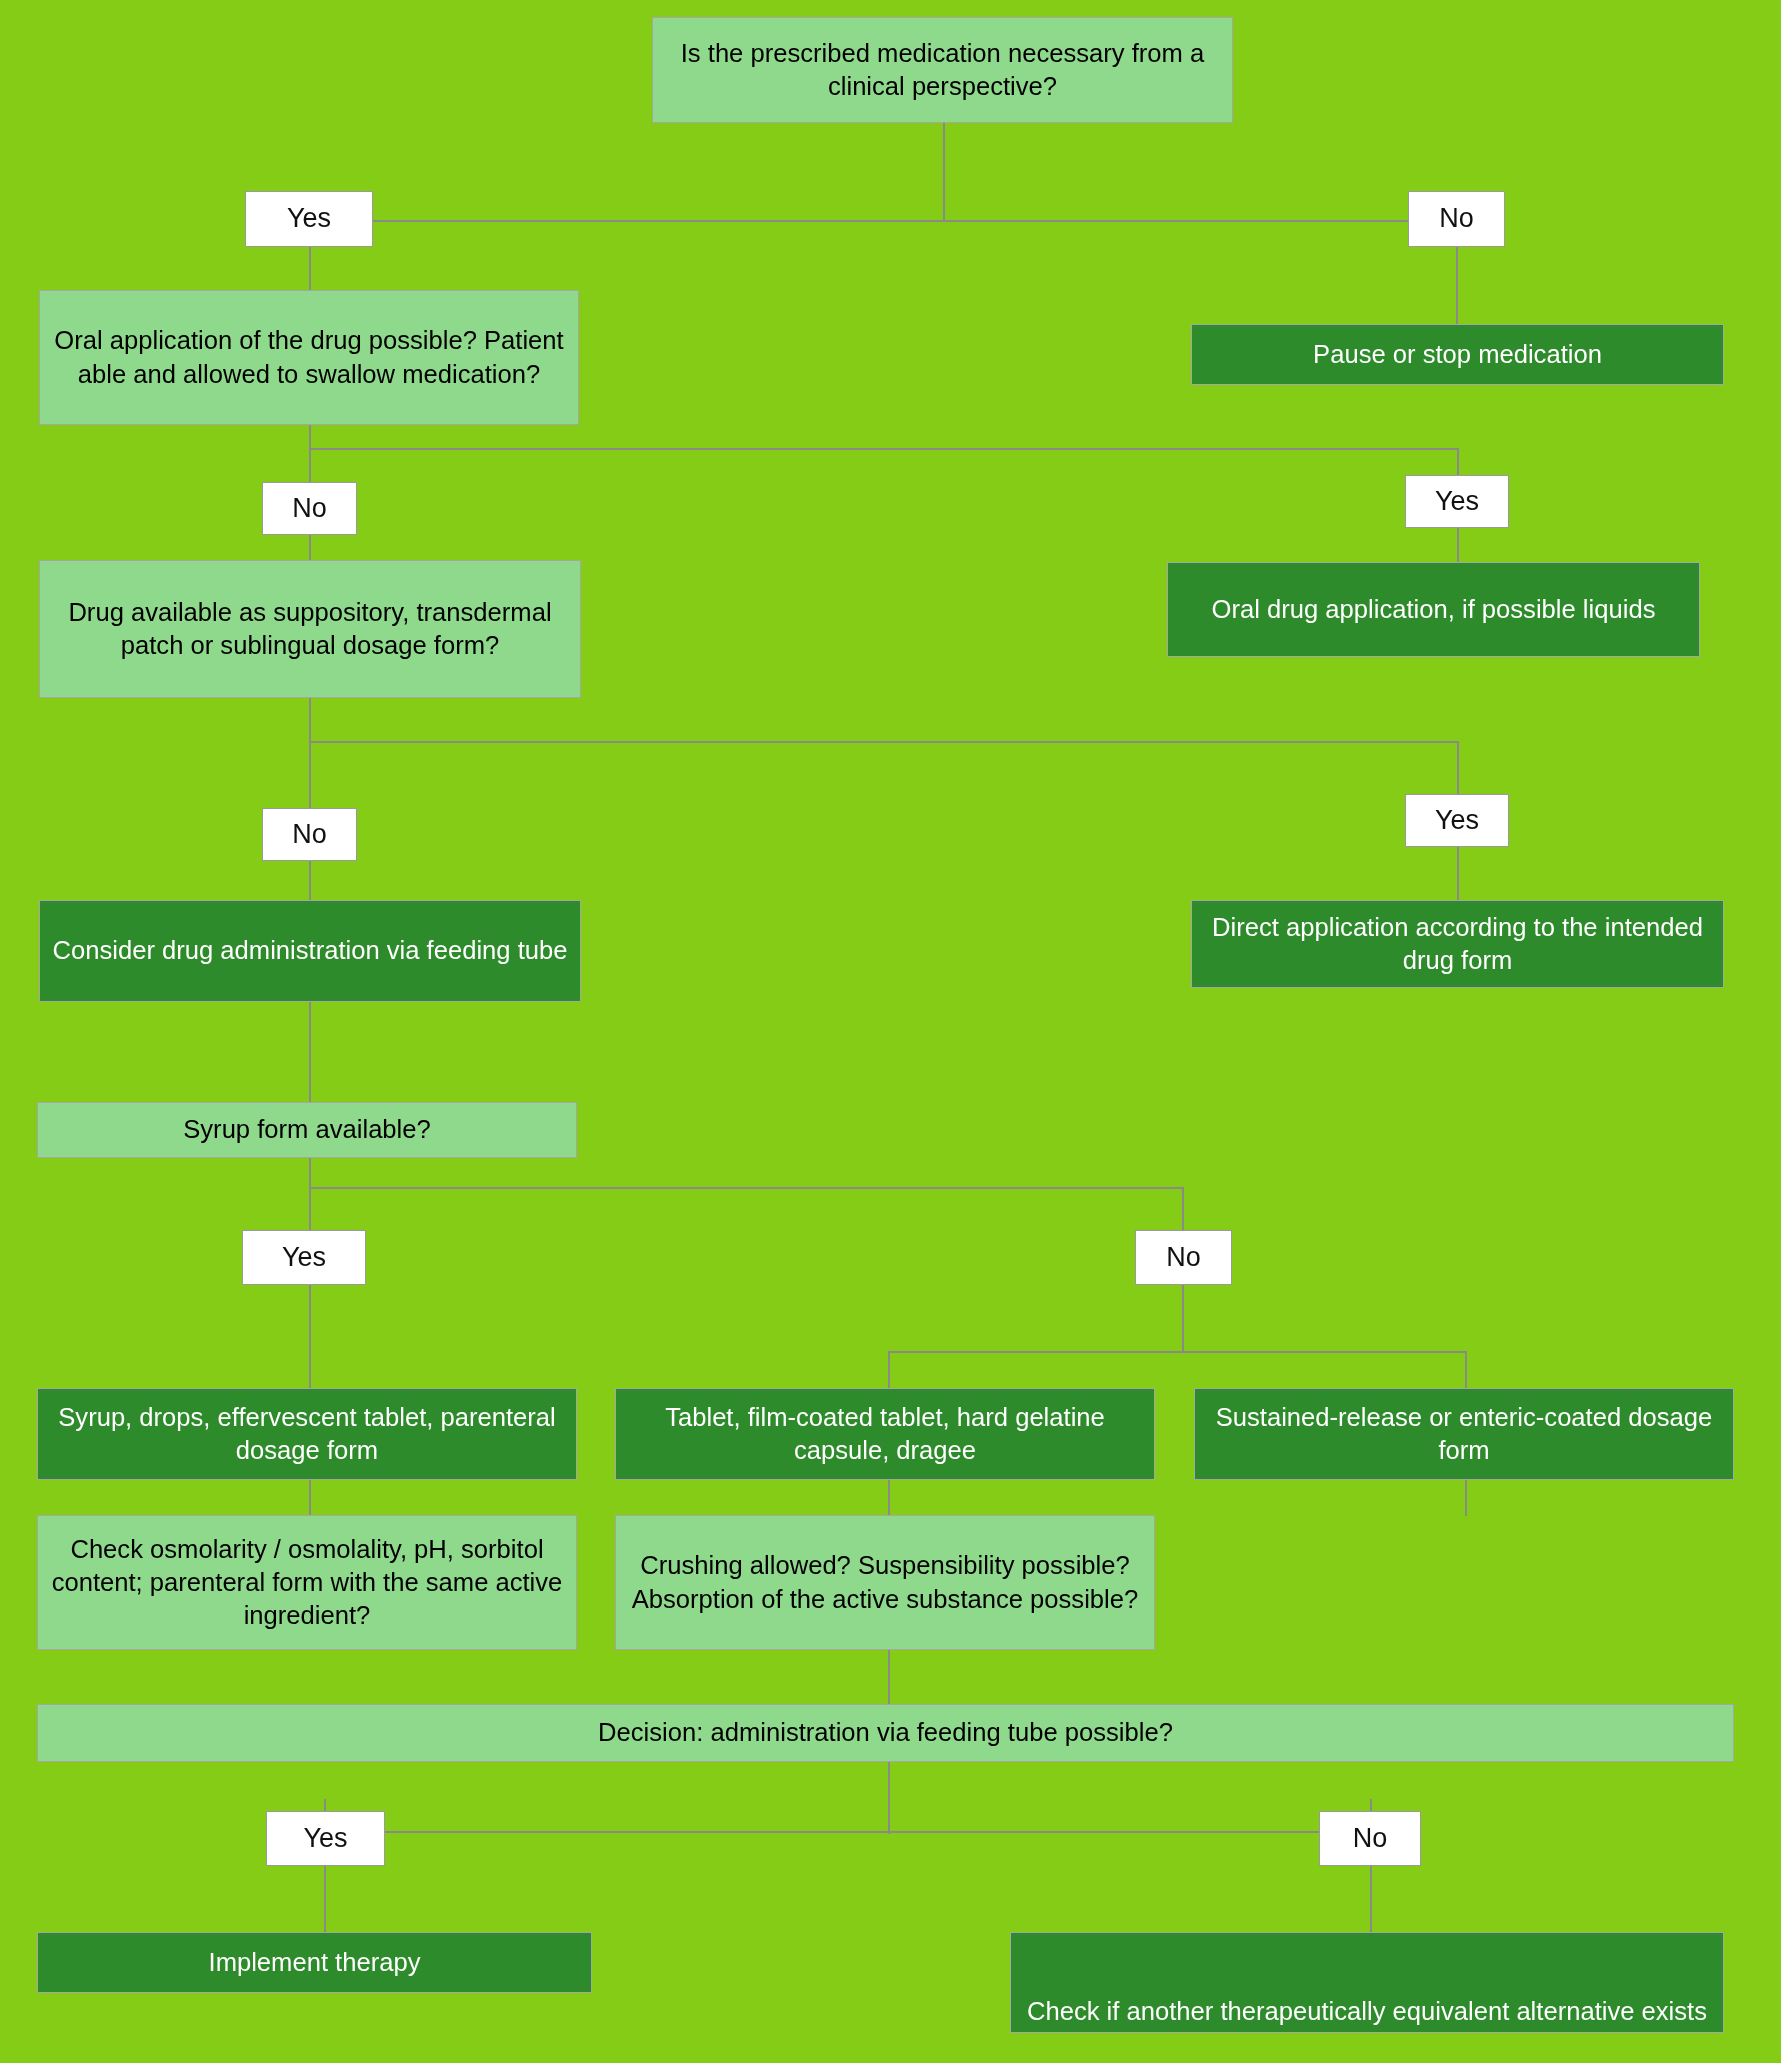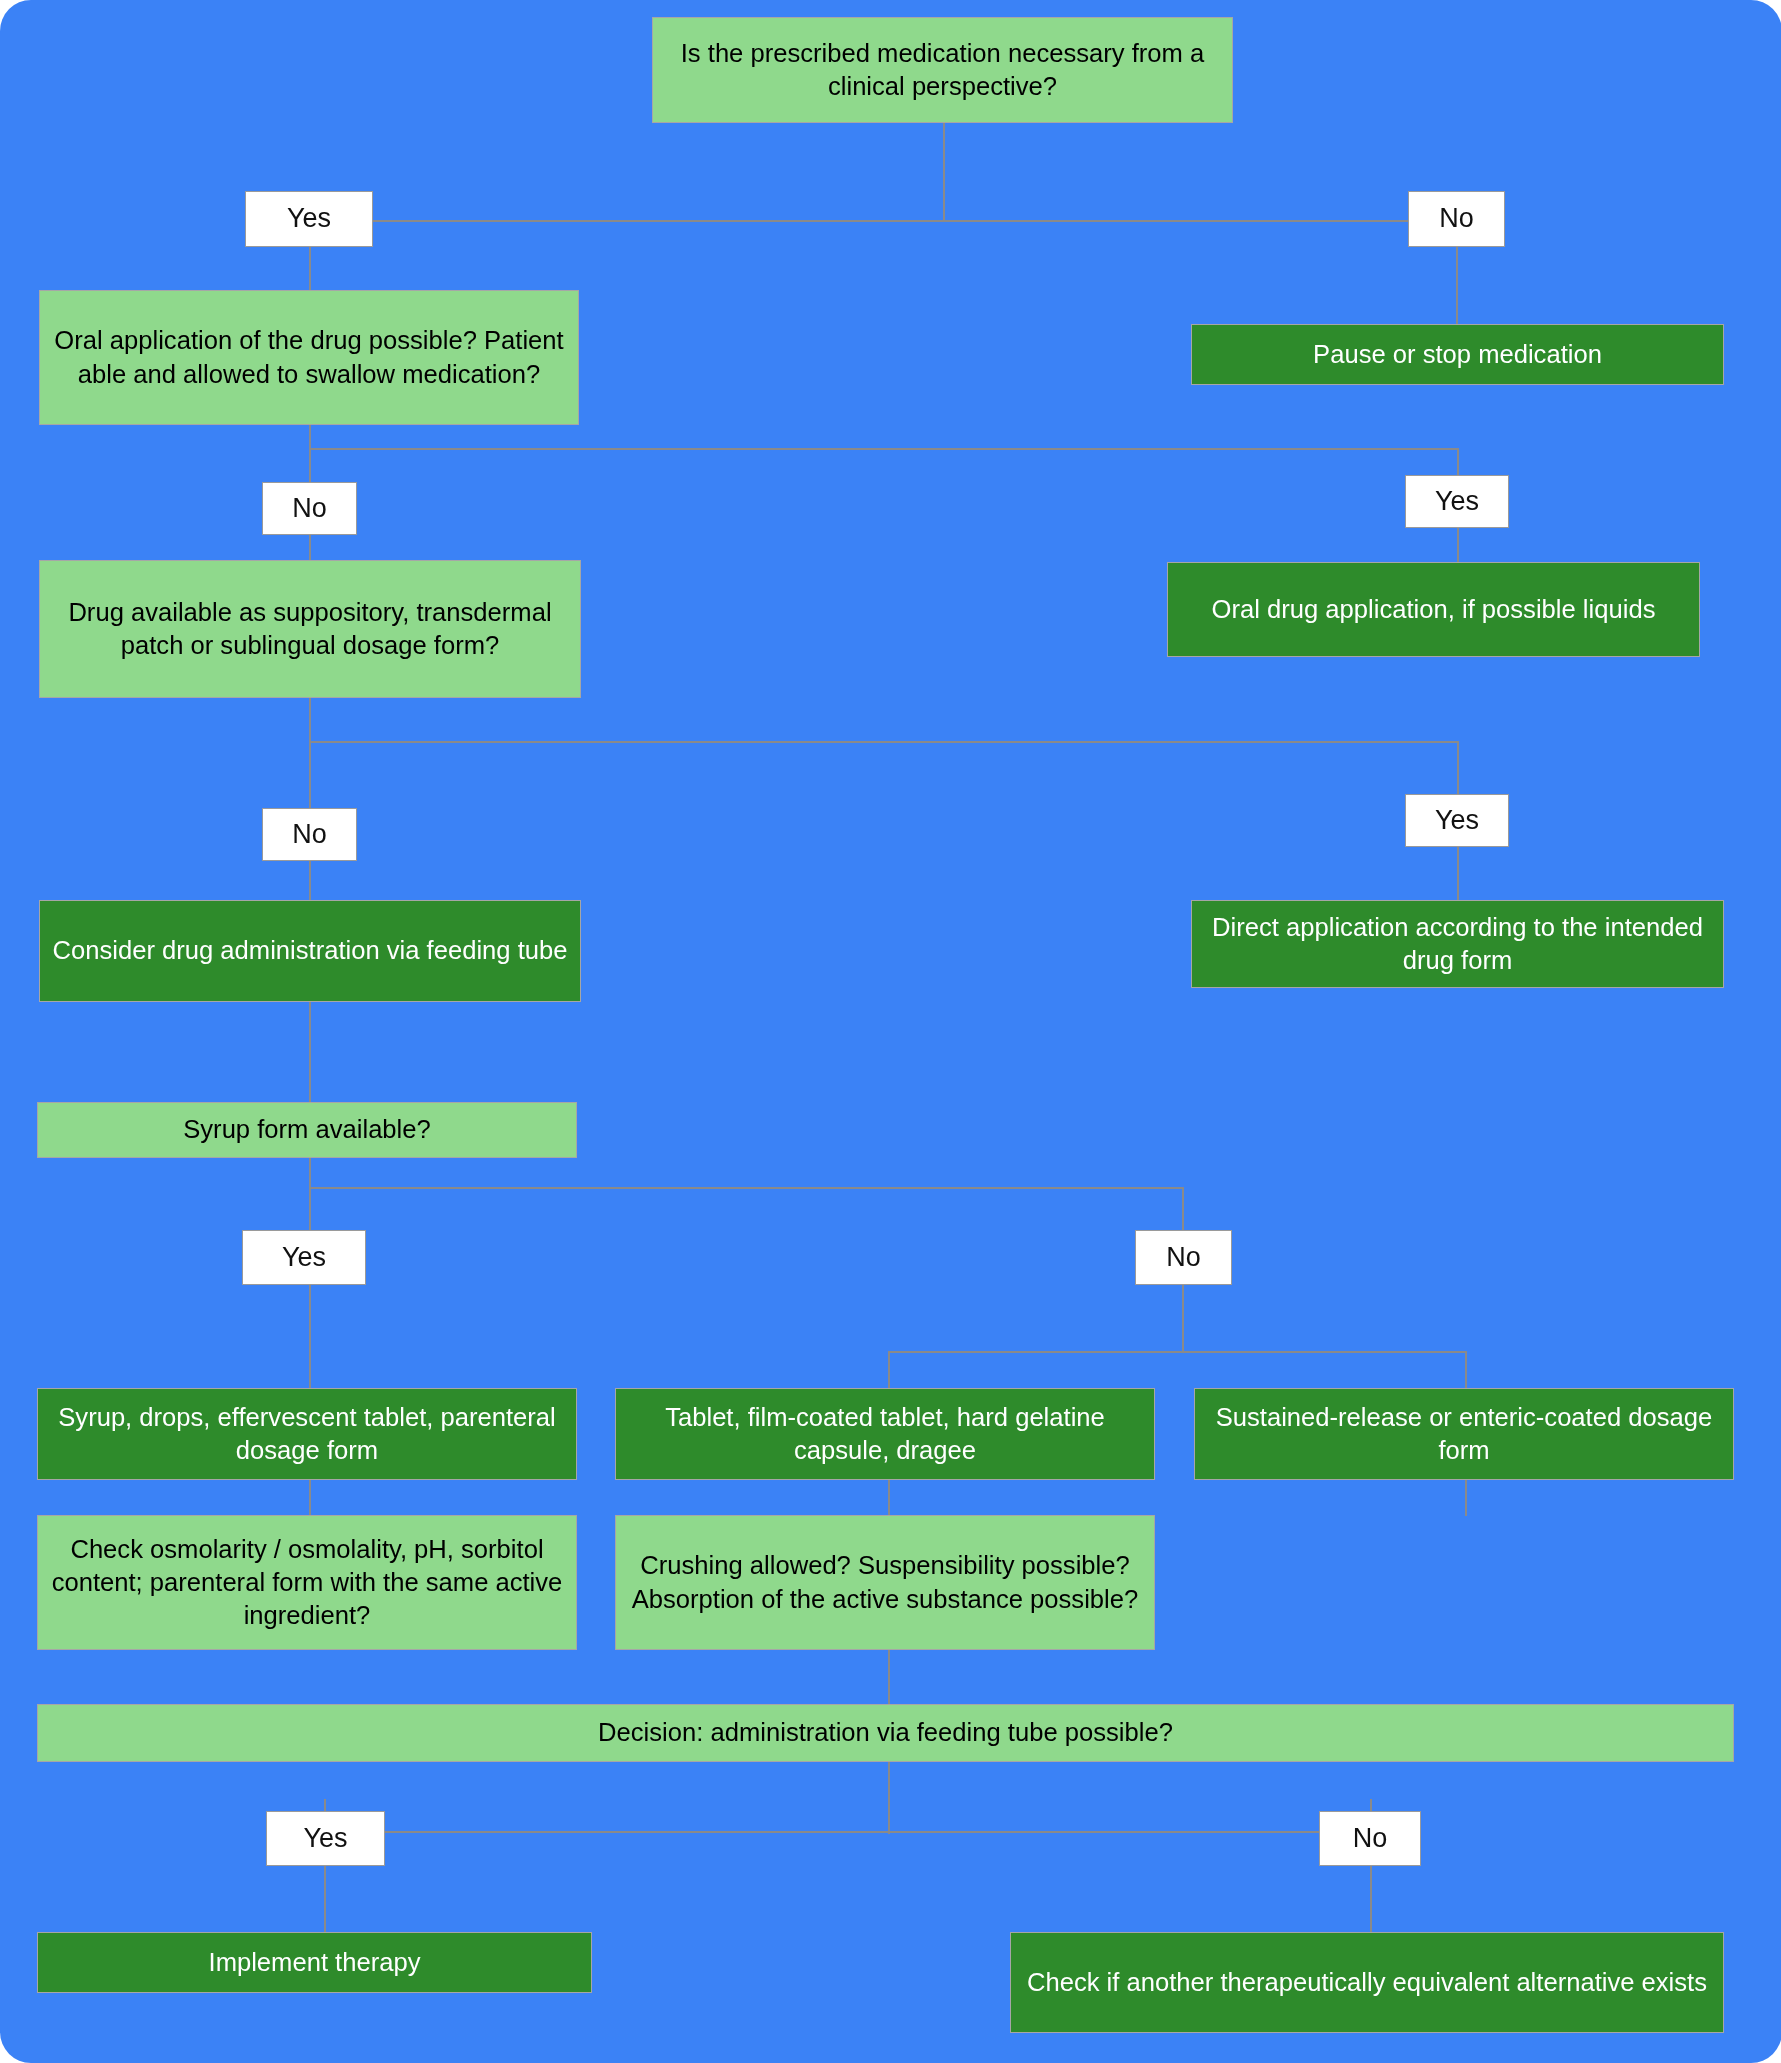--- a/index.html
+++ b/index.html
@@ -1,17 +1,17 @@
 <!DOCTYPE html>
 <html style="font-size:13.6px"><head>
 <meta charset="utf-8">
 <style>
   html,body{margin:0;padding:0;background:#ffffff;}
   body{font-family:"Liberation Sans", sans-serif;}
-  #canvas{position:relative;width:1782px;height:2063px;background:#3b82f6;overflow:hidden;border-radius:31px;}
+  #canvas{position:relative;width:1782px;height:2063px;background:#84cc16;overflow:hidden;}
 
   .node{
     position:absolute;
     box-sizing:border-box;
     display:flex;
     align-items:center;
     justify-content:center;
     text-align:center;
     line-height:1.30;
     font-size:25.6px;
@@ -187,18 +187,18 @@
   </div>
 
   <div class="node label" style="left:1319px;top:1811px;width:102px;height:55px;">
     <span>No</span>
   </div>
 
   <div class="node dark" style="left:37px;top:1932px;width:555px;height:61px;">
     <span>Implement therapy</span>
   </div>
 
-  <div class="node dark" style="left:1010px;top:1932px;width:714px;height:101px;">
+  <div class="node dark" style="left:1010px;top:1932px;width:714px;height:101px;align-items:flex-end;">
     <span>Check if another therapeutically equivalent alternative exists</span>
   </div>
 
 </div>
 
 
 </body></html>

